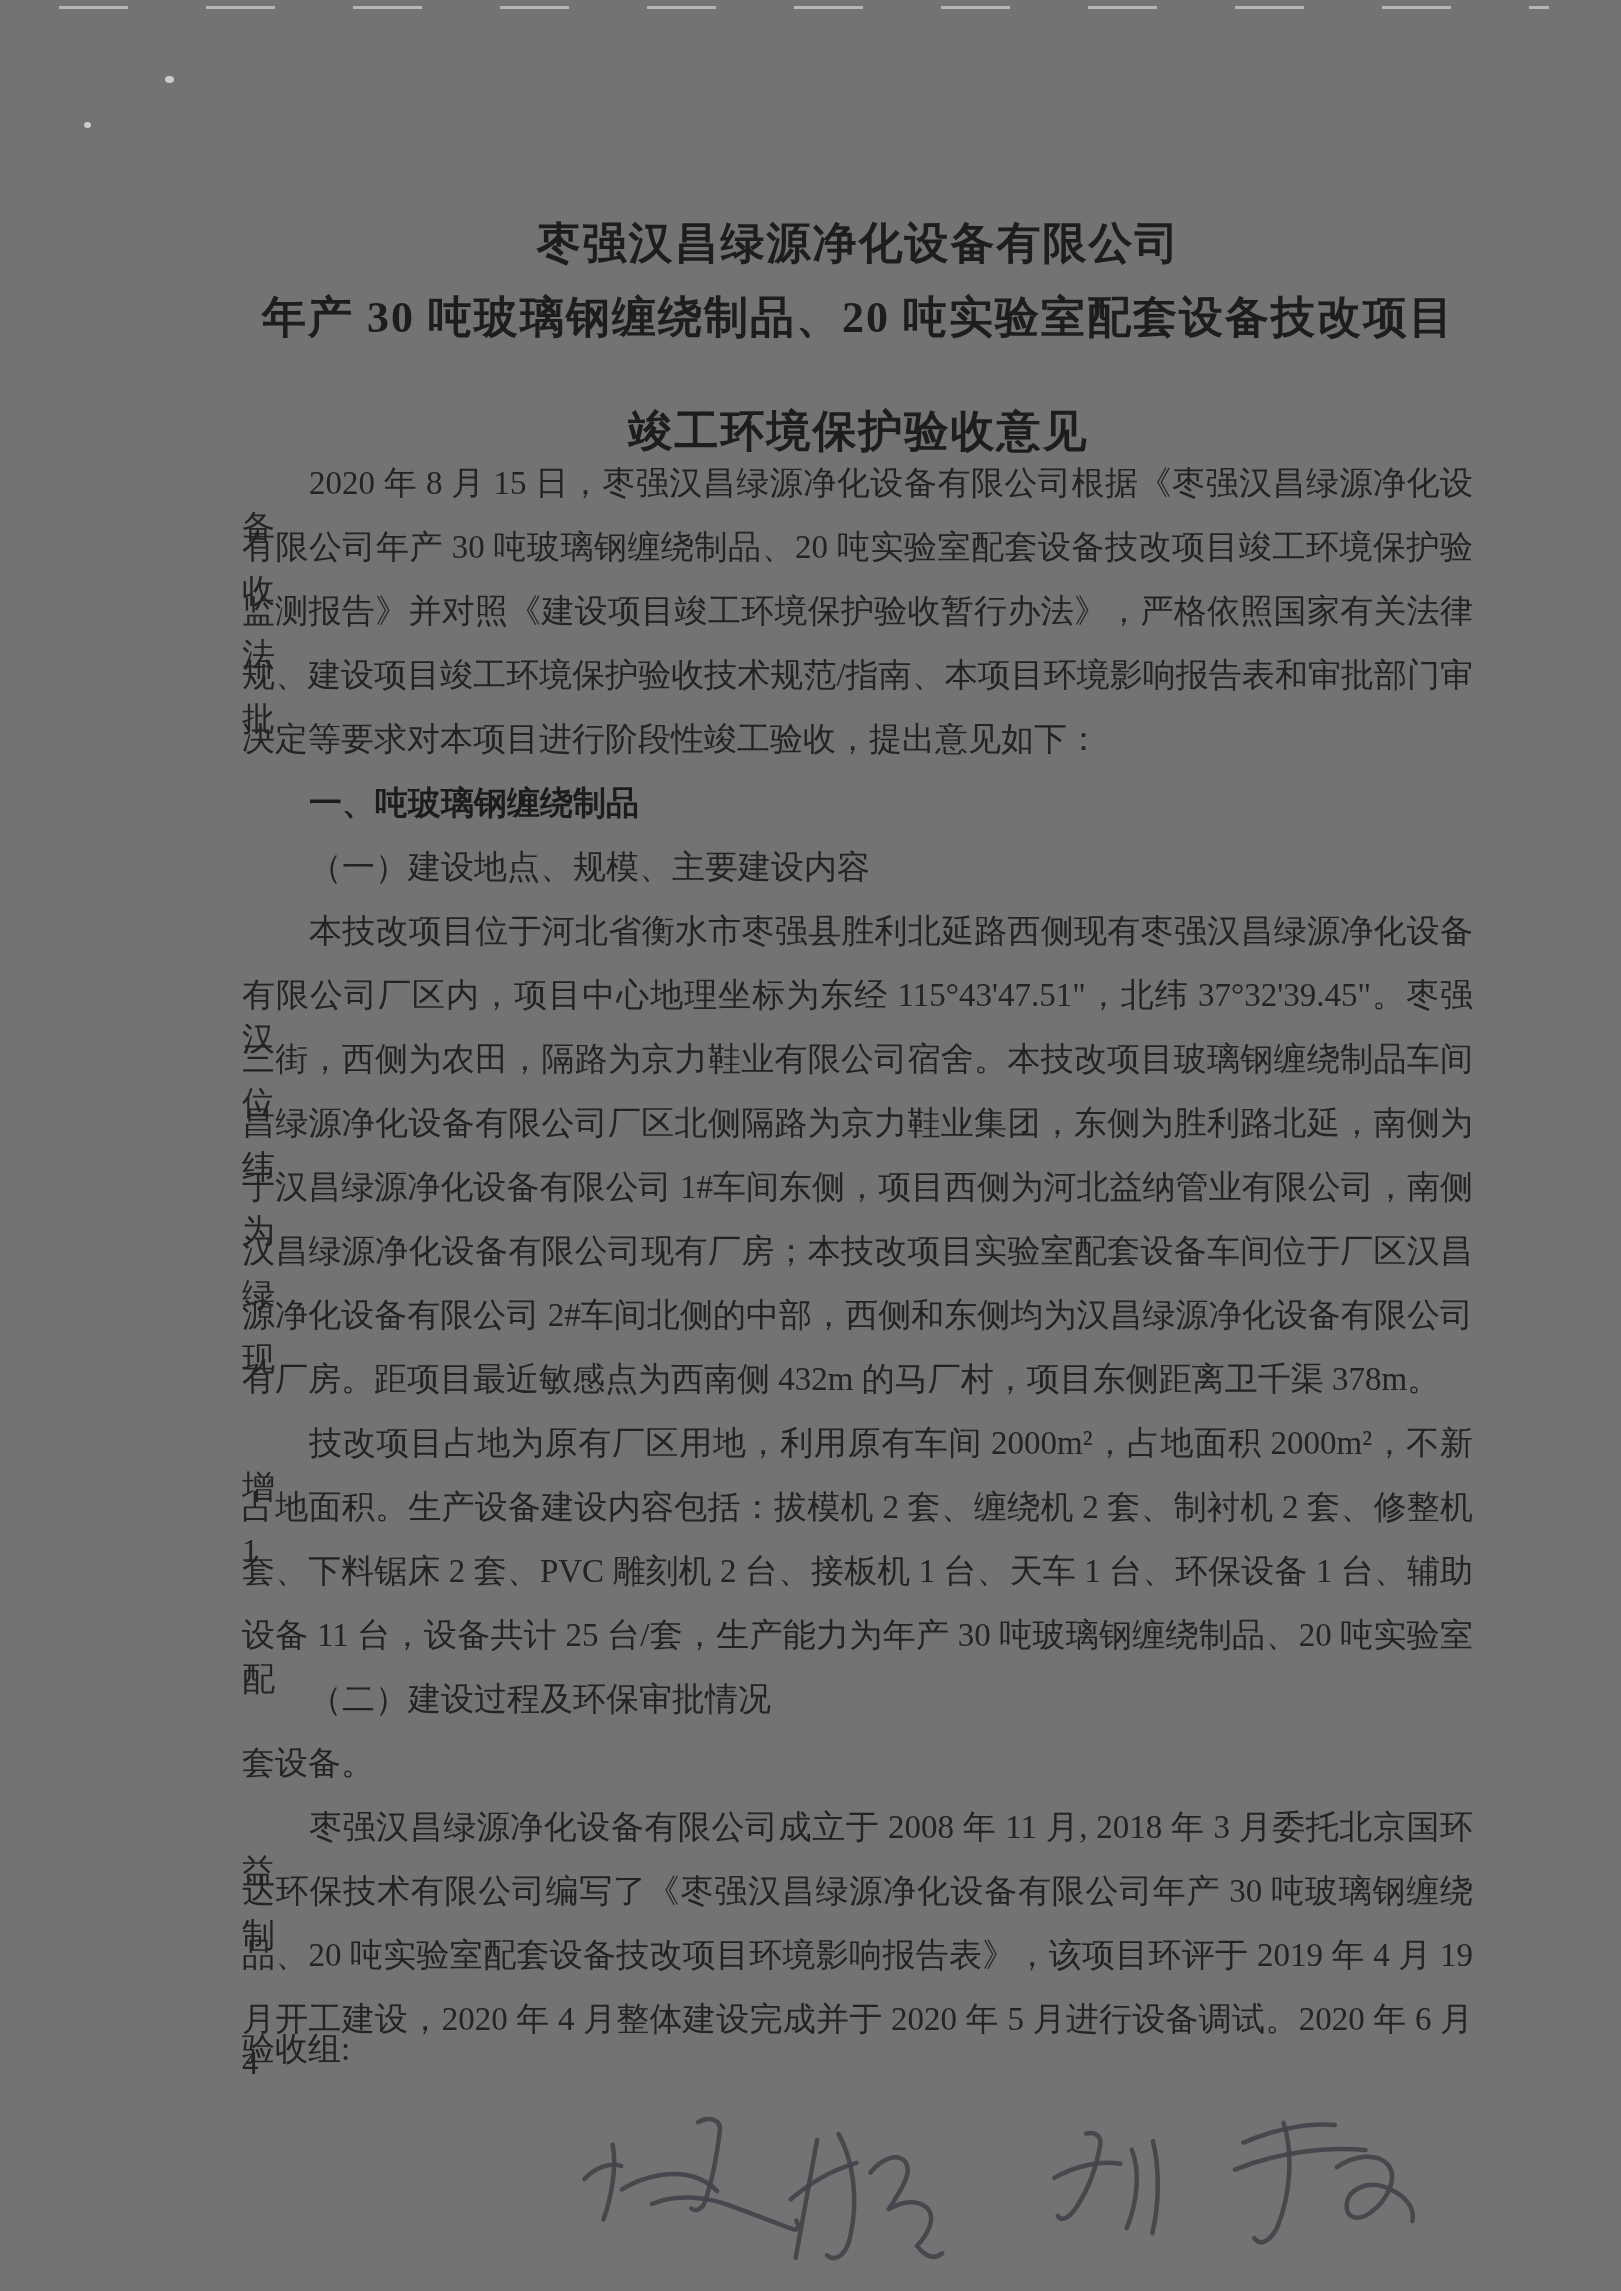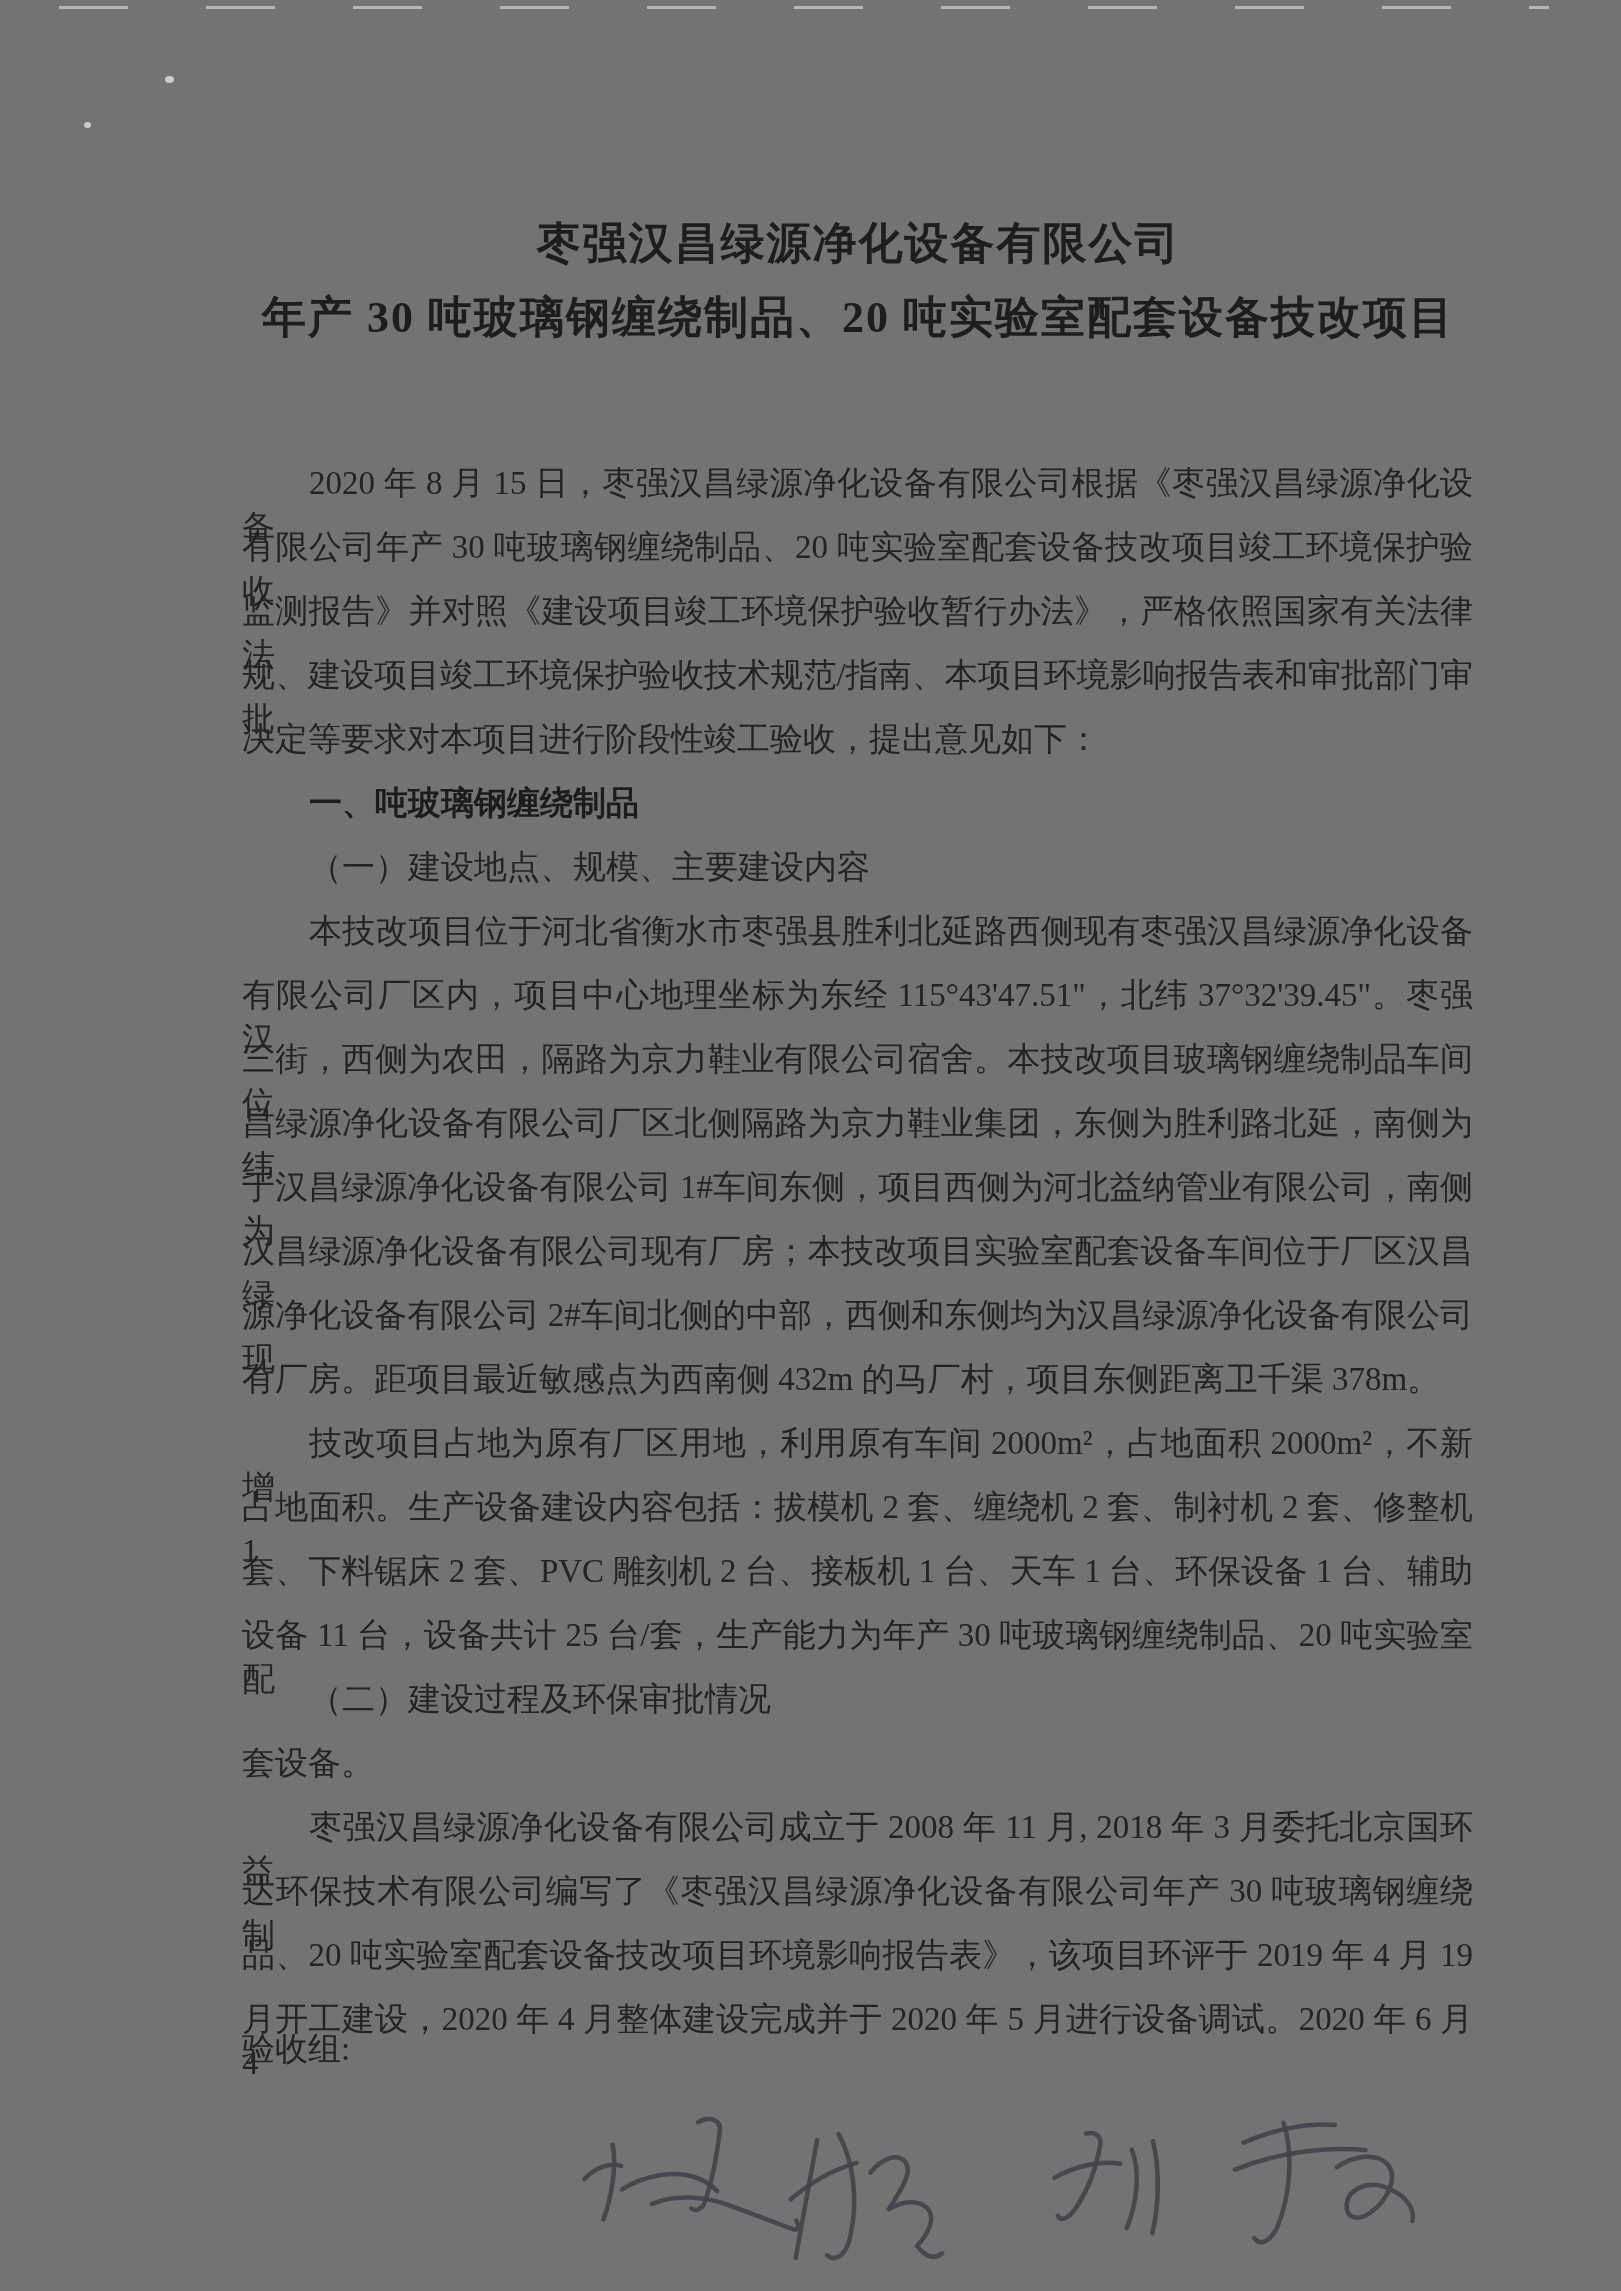--- a/index.html
+++ b/index.html
@@ -53,20 +53,21 @@
 <body>
 
 <div class="page">
 
   <div class="scan-streak"></div>
   <div class="speck s1"></div>
   <div class="speck s2"></div>
 
   <div class="title-line t1">枣强汉昌绿源净化设备有限公司</div>
   <div class="title-line t2">年产 30 吨玻璃钢缠绕制品、20 吨实验室配套设备技改项目</div>
+  <div class="title-line t3">竣工环境保护验收意见</div>
 
   <div class="doc-body">
     <div class="line indent">2020 年 8 月 15 日，枣强汉昌绿源净化设备有限公司根据《枣强汉昌绿源净化设备</div>
     <div class="line">有限公司年产 30 吨玻璃钢缠绕制品、20 吨实验室配套设备技改项目竣工环境保护验收</div>
     <div class="line">监测报告》并对照《建设项目竣工环境保护验收暂行办法》，严格依照国家有关法律法</div>
     <div class="line">规、建设项目竣工环境保护验收技术规范/指南、本项目环境影响报告表和审批部门审批</div>
     <div class="line end">决定等要求对本项目进行阶段性竣工验收，提出意见如下：</div>
     <div class="line indent bold end">一、吨玻璃钢缠绕制品</div>
     <div class="line indent end">（一）建设地点、规模、主要建设内容</div>
     <div class="line indent">本技改项目位于河北省衡水市枣强县胜利北延路西侧现有枣强汉昌绿源净化设备</div>

